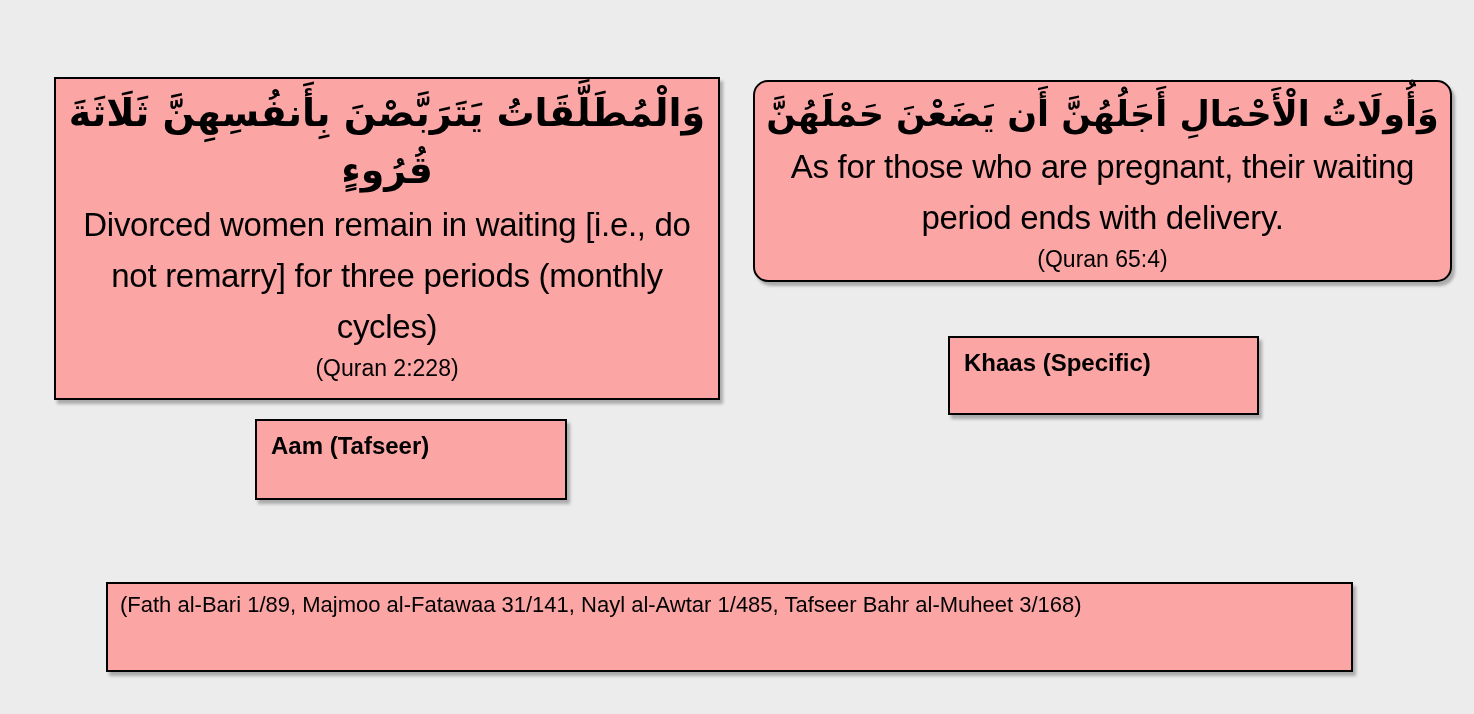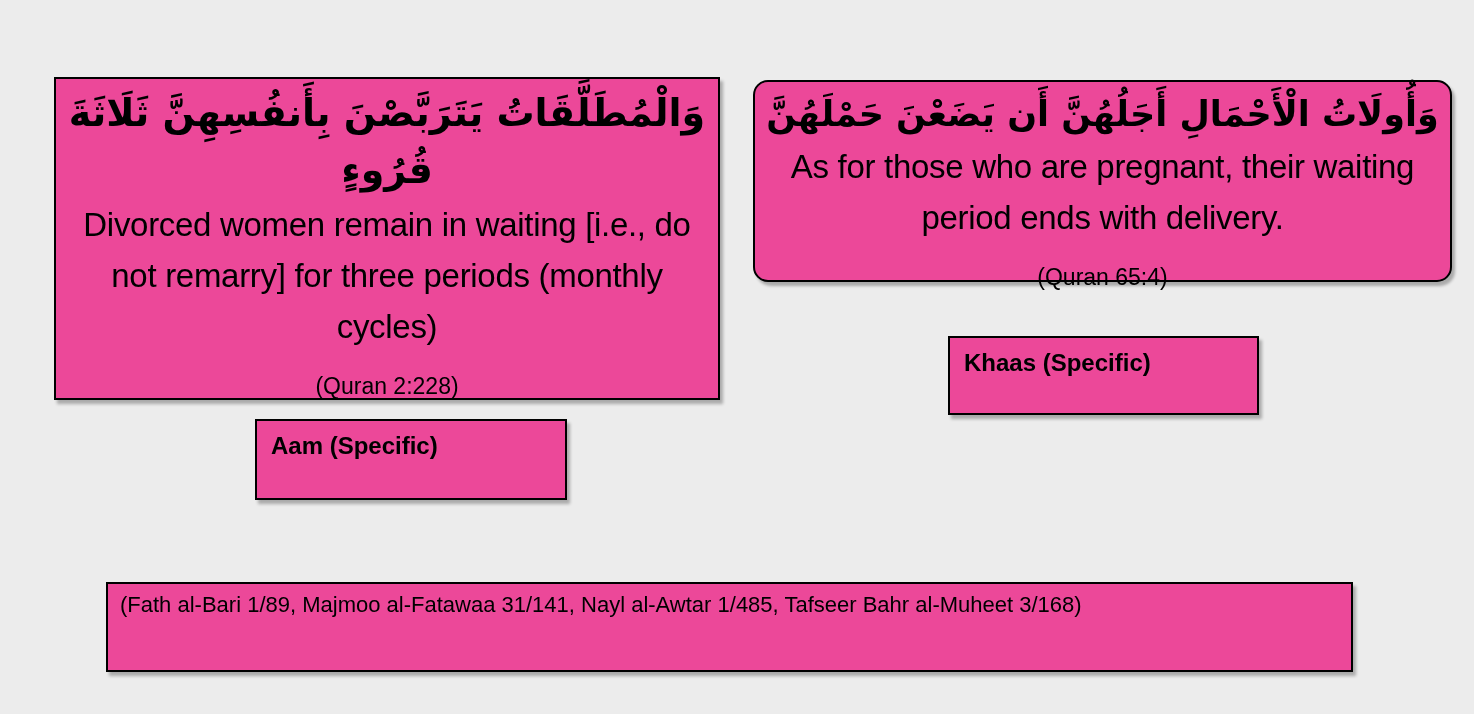--- a/index.html
+++ b/index.html
@@ -11,21 +11,21 @@
     position: relative;
     width: 1474px;
     height: 714px;
     background: #ececec;
     font-family: "Liberation Sans", sans-serif;
     color: #000;
     overflow: hidden;
   }
   .card {
     position: absolute;
-    background: #ec4899;
+    background: #fca5a5;
     border: 2px solid #000000;
     box-shadow: 3px 4px 3px rgba(0,0,0,0.28);
     box-sizing: border-box;
   }
   .verse-card { text-align: center; }
 
   .arabic {
     direction: rtl;
     unicode-bidi: embed;
     font-family: "DejaVu Sans", "DejaVu Serif", sans-serif;
@@ -36,21 +36,20 @@
   }
   .translation {
     font-size: 33px;
     line-height: 1.55;
     letter-spacing: -0.3px;
   }
   .citation {
     font-size: 23px;
     line-height: 1.3;
     padding-top: 2px;
-    margin-top: 18px;
   }
 
   #card-general {
     left: 54px; top: 77px;
     width: 666px; height: 323px;
     padding: 2px 8px;
   }
   #card-specific {
     left: 753px; top: 80px;
     width: 699px; height: 202px;
@@ -110,21 +109,21 @@
     <div class="citation">(Quran 2:228)</div>
   </div>
 
   <div class="card verse-card" id="card-specific">
     <div class="arabic fit-line" style="font-size: 35px;">وَأُولَاتُ الْأَحْمَالِ أَجَلُهُنَّ أَن يَضَعْنَ حَمْلَهُنَّ</div>
     <div class="translation">As for those who are pregnant, their waiting period ends with delivery.</div>
     <div class="citation">(Quran 65:4)</div>
   </div>
 
   <div class="card label-card" id="label-general">
-    <span>Aam (Specific)</span>
+    <span>Aam (Tafseer)</span>
   </div>
 
   <div class="card label-card" id="label-specific">
     <span>Khaas (Specific)</span>
   </div>
 
   <div class="card" id="card-conclusion">
     <div class="conclusion-reference fit-line">
       <span>(Fath al-Bari 1/89, Majmoo </span><span class="squiggly">al-Fatawaa</span><span> 31/141, Nayl al-Awtar 1/485, Tafseer Bahr al-Muheet 3/168)</span>
     </div>

